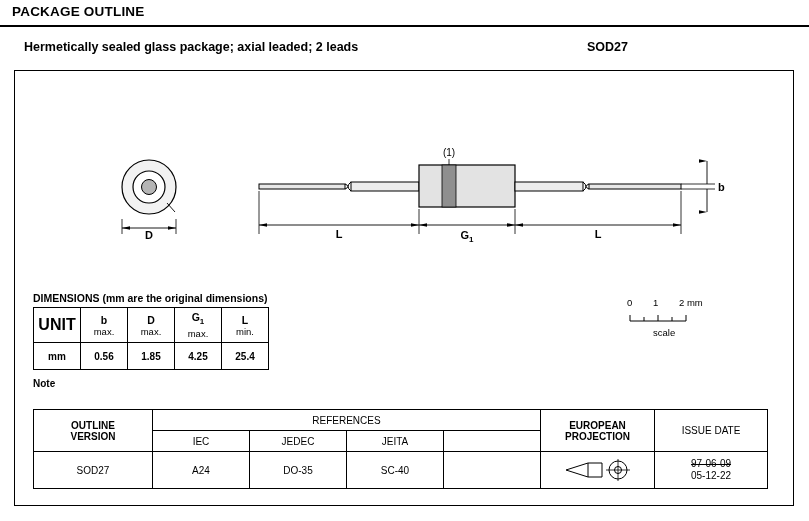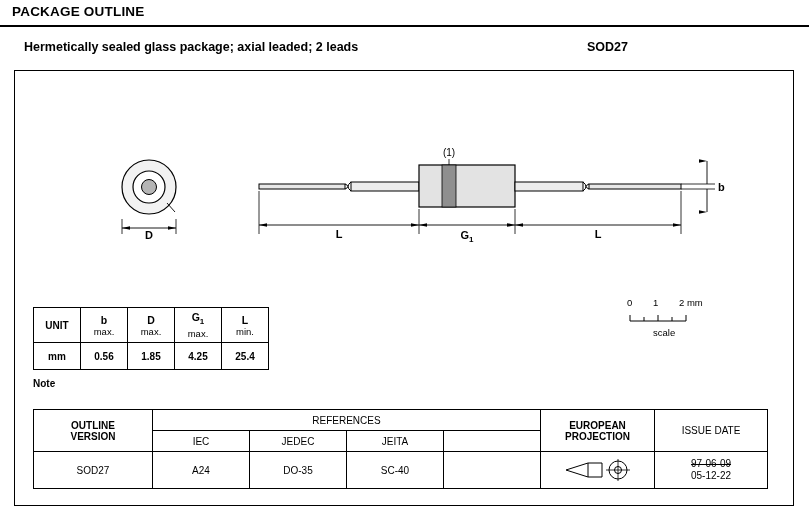--- a/index.html
+++ b/index.html
@@ -94,21 +94,21 @@
   }
   table.dim-table th {
     height: 34px;
     width: 46px;
   }
   table.dim-table td {
     height: 26px;
     width: 46px;
     font-weight: bold;
   }
-  .th-unit { font-weight: bold; font-size: 10px; }
+  .th-unit { font-weight: bold; font-size: 16px; }
   .sym { font-weight: bold; font-size: 10.5px; display: block; line-height: 12px;}
   .sym sub { font-size: 8px; }
   .lim { font-size: 9.5px; display: block; line-height: 11px;}
   
   .note-title {
     position: absolute;
     left: 18px;
     top: 307px;
     font-size: 10px;
     font-weight: bold;
@@ -244,20 +244,21 @@
 
           <line x1="666" y1="113" x2="700" y2="113" stroke="#000" stroke-width="0.8"></line>
           <line x1="666" y1="118" x2="700" y2="118" stroke="#000" stroke-width="0.8"></line>
           <line x1="692" y1="90" x2="692" y2="113" stroke="#000" stroke-width="0.9" marker-start="url(#arrD)"></line>
           <line x1="692" y1="141" x2="692" y2="118" stroke="#000" stroke-width="0.9" marker-start="url(#arrU)"></line>
           <text x="703" y="120" font-family="Liberation Sans, sans-serif" font-size="11" font-weight="bold" text-anchor="start" fill="#000">b</text>
         </g>
       </svg>
     </div>
 
+    <div class="dim-heading">DIMENSIONS (mm are the original dimensions)</div>
 
     <table class="dim-table">
       <tbody>
           <tr>
         <th>
           <span class="th-unit">UNIT</span>
         </th>
         <th>
           <span class="sym">b</span>
           <span class="lim">max.</span>

